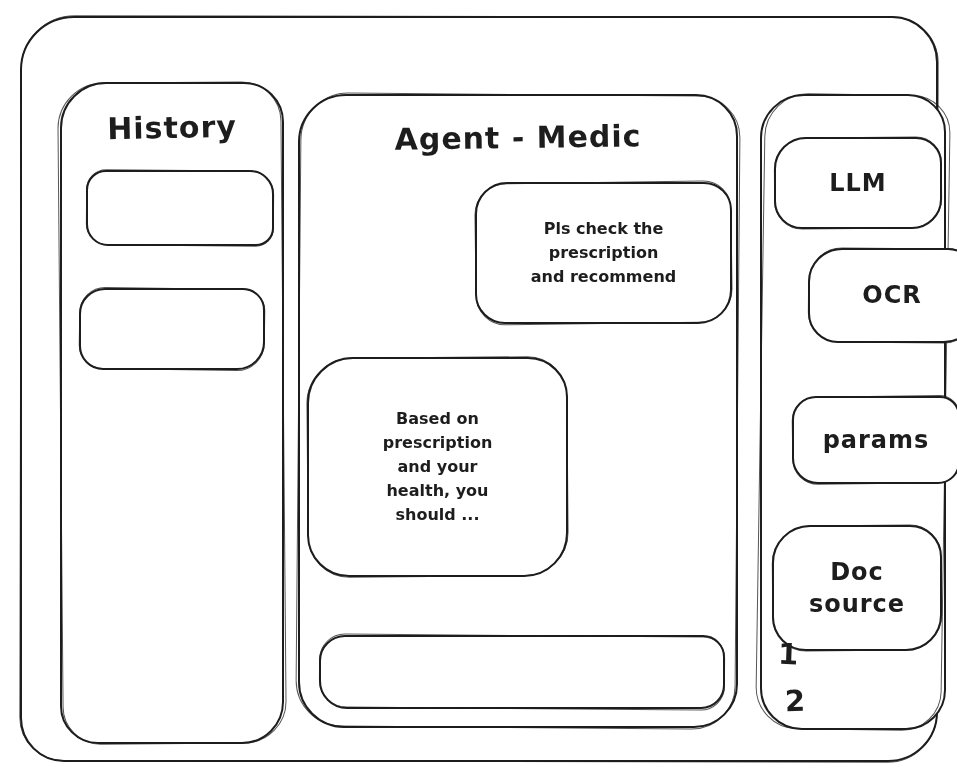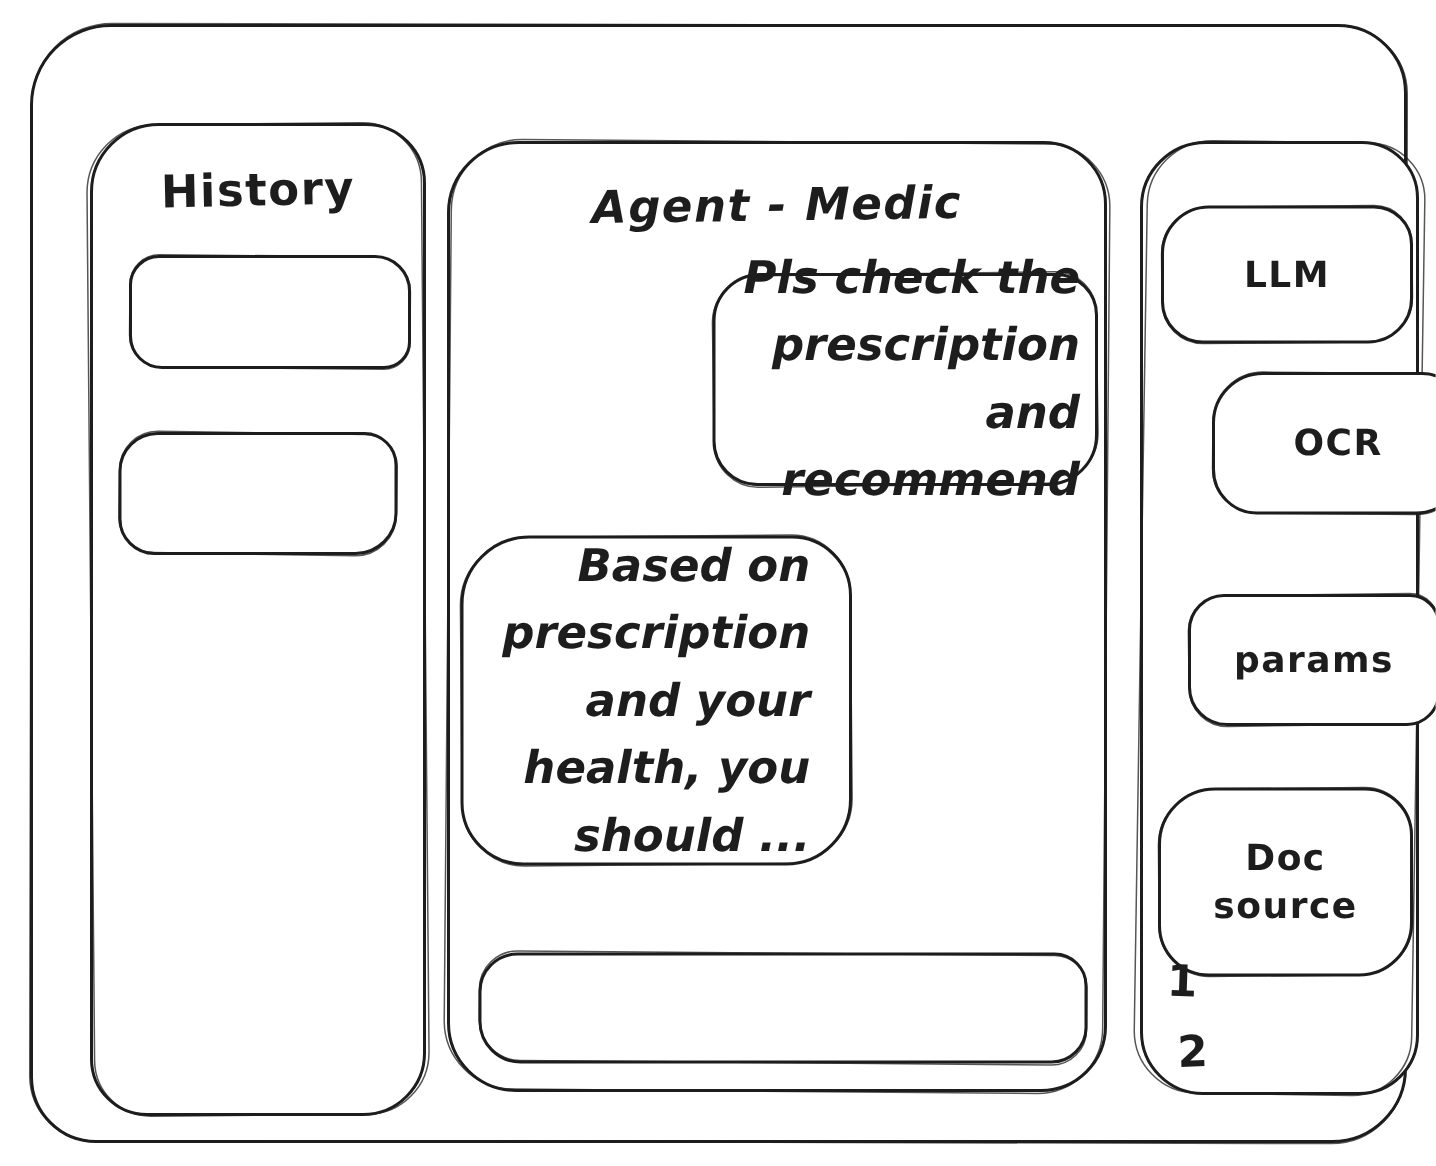--- a/index.html
+++ b/index.html
@@ -39,22 +39,22 @@
     font-size: 30px;
     font-weight: 700;
     letter-spacing: 1px;
     transform: rotate(-1.2deg);
   }
 
   .bubble {
     display: flex;
     align-items: center;
     justify-content: center;
-    text-align: right;
-    font-size: 30px;
+    text-align: center;
+    font-size: 16px;
     font-weight: 700;
     line-height: 1.5;
     white-space: pre-line;
     padding: 6px 10px;
   }
 
   .tool-btn {
     display: flex;
     align-items: center;
     justify-content: center;
@@ -75,21 +75,21 @@
   }
 
   
   #outer-frame   { left: 20px;  top: 16px;  width: 918px; height: 746px; border-radius: 54px 46px 50px 44px; }
 
   #history-panel { left: 38px;  top: 64px;  width: 224px; height: 662px; border-radius: 46px 40px 42px 38px; }
   #history-title { top: 26px; }
   #history-item-1{ left: 24px;  top: 86px;  width: 188px; height: 76px;  border-radius: 20px 24px 18px 22px; }
   #history-item-2{ left: 17px;  top: 204px; width: 186px; height: 82px;  border-radius: 26px 22px 28px 24px; }
 
-  #chat-panel    { left: 276px; top: 76px;  width: 440px; height: 634px; border-radius: 48px 42px 44px 46px; font-style: italic; }
+  #chat-panel    { left: 276px; top: 76px;  width: 440px; height: 634px; border-radius: 48px 42px 44px 46px; }
   #chat-title    { top: 24px; transform: rotate(-.8deg); }
   #user-bubble   { left: 175px; top: 86px;  width: 257px; height: 142px; border-radius: 32px 28px 34px 30px; }
   #agent-bubble  { left: 7px;   top: 261px; width: 261px; height: 220px; border-radius: 46px 40px 44px 42px; }
   #chat-input-box{ left: 19px;  top: 539px; width: 406px; height: 74px;  border-radius: 26px 22px 24px 28px; }
   #chat-input {
     width: 100%; height: 100%;
     border: none; outline: none; background: transparent;
     font: inherit; font-size: 24px; font-weight: 700;
     padding: 0 18px; color: #1d1d1d;
   }

